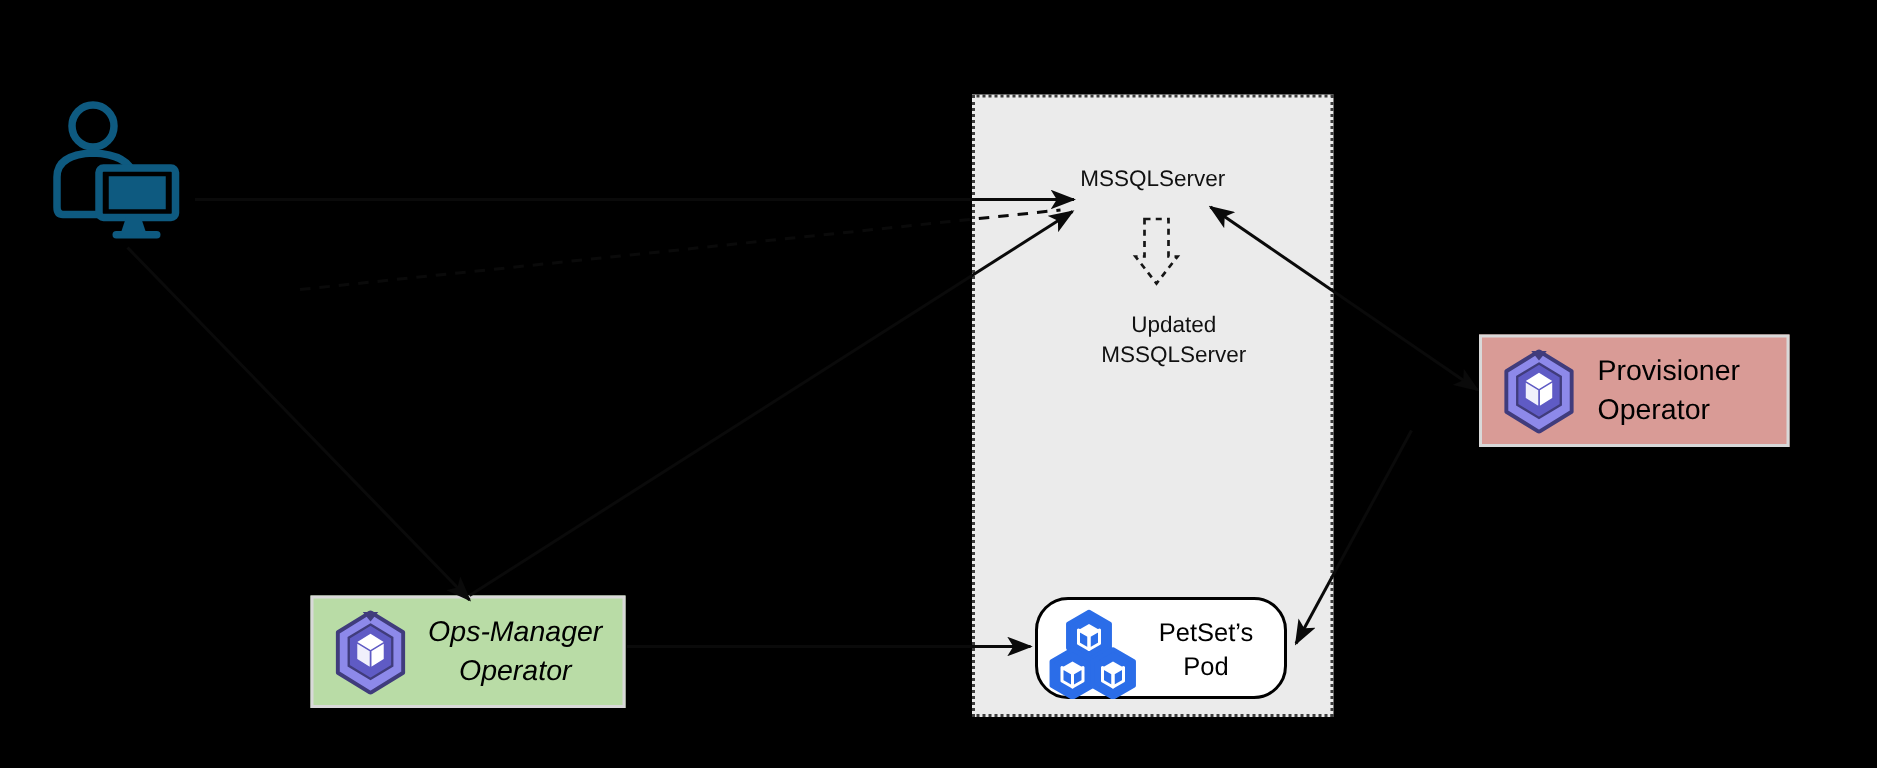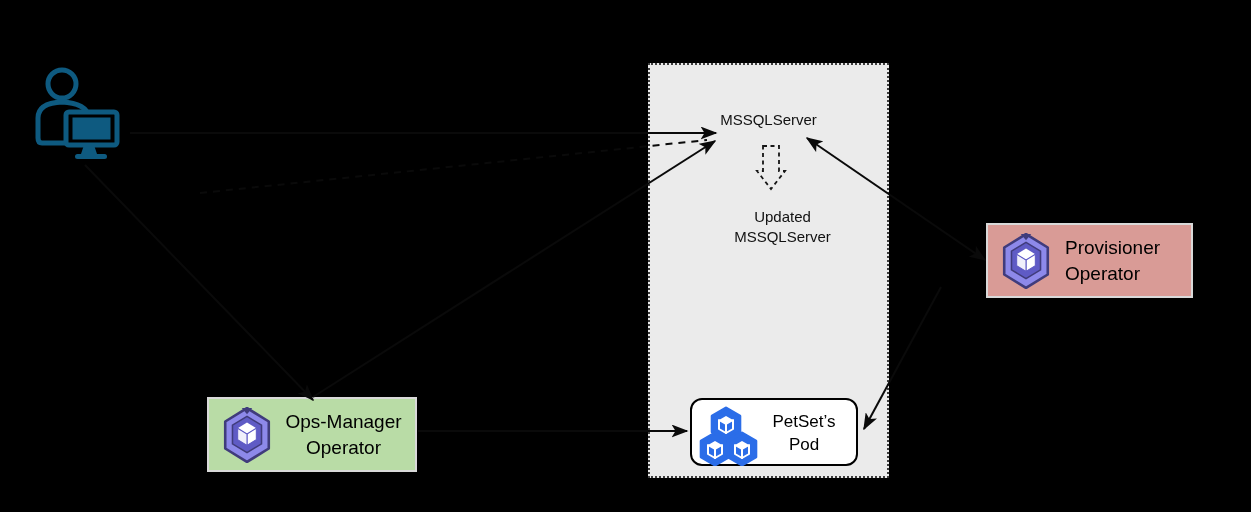--- a/index.html
+++ b/index.html
@@ -24,37 +24,37 @@
     text-align:center;font-size:15px;line-height:18px;color:var(--text);
   }
   .updated-label{
     position:absolute;left:648px;top:207px;width:241px;
     text-align:center;font-size:15px;line-height:20px;color:var(--text);padding-left:28px;
   }
   .block-arrow{position:absolute;left:755px;top:144px;}
 
   .pod-box{
     position:absolute;left:690px;top:398px;width:168px;height:68px;
-    background:#ffffff;border:2.5px solid #000;border-radius:12px;
+    background:#ffffff;border:2.5px solid #000;border-radius:22px;
   }
   .pod-icons{position:absolute;left:6px;top:3px;}
   .pod-label{
     position:absolute;left:64px;top:10px;width:96px;
     text-align:center;font-size:17px;line-height:23px;color:#000;
   }
 
   .op-box{
     position:absolute;height:75px;display:flex;align-items:center;
     border:2px solid var(--box-border);
   }
   .op-box.green{left:207px;top:397px;width:210px;background:var(--green-box);}
   .op-box.pink{left:986px;top:223px;width:207px;background:var(--pink-box);}
   .op-icon{flex:0 0 auto;margin-left:13px;}
   .op-label{flex:1 1 auto;font-size:19px;line-height:26px;color:#000;padding:0 8px;}
-  .op-box.green .op-label{text-align:center;}
+  .op-box.green .op-label{text-align:center;font-style:italic;}
   .op-box.pink .op-label{text-align:left;padding-left:14px;}
 
   .edges{position:absolute;left:0;top:0;pointer-events:none;}
 </style>
 </head>
 <body>
 
 <div class="stage">
 
   <svg class="user-icon" width="88" height="94" viewBox="0 0 88 94">

